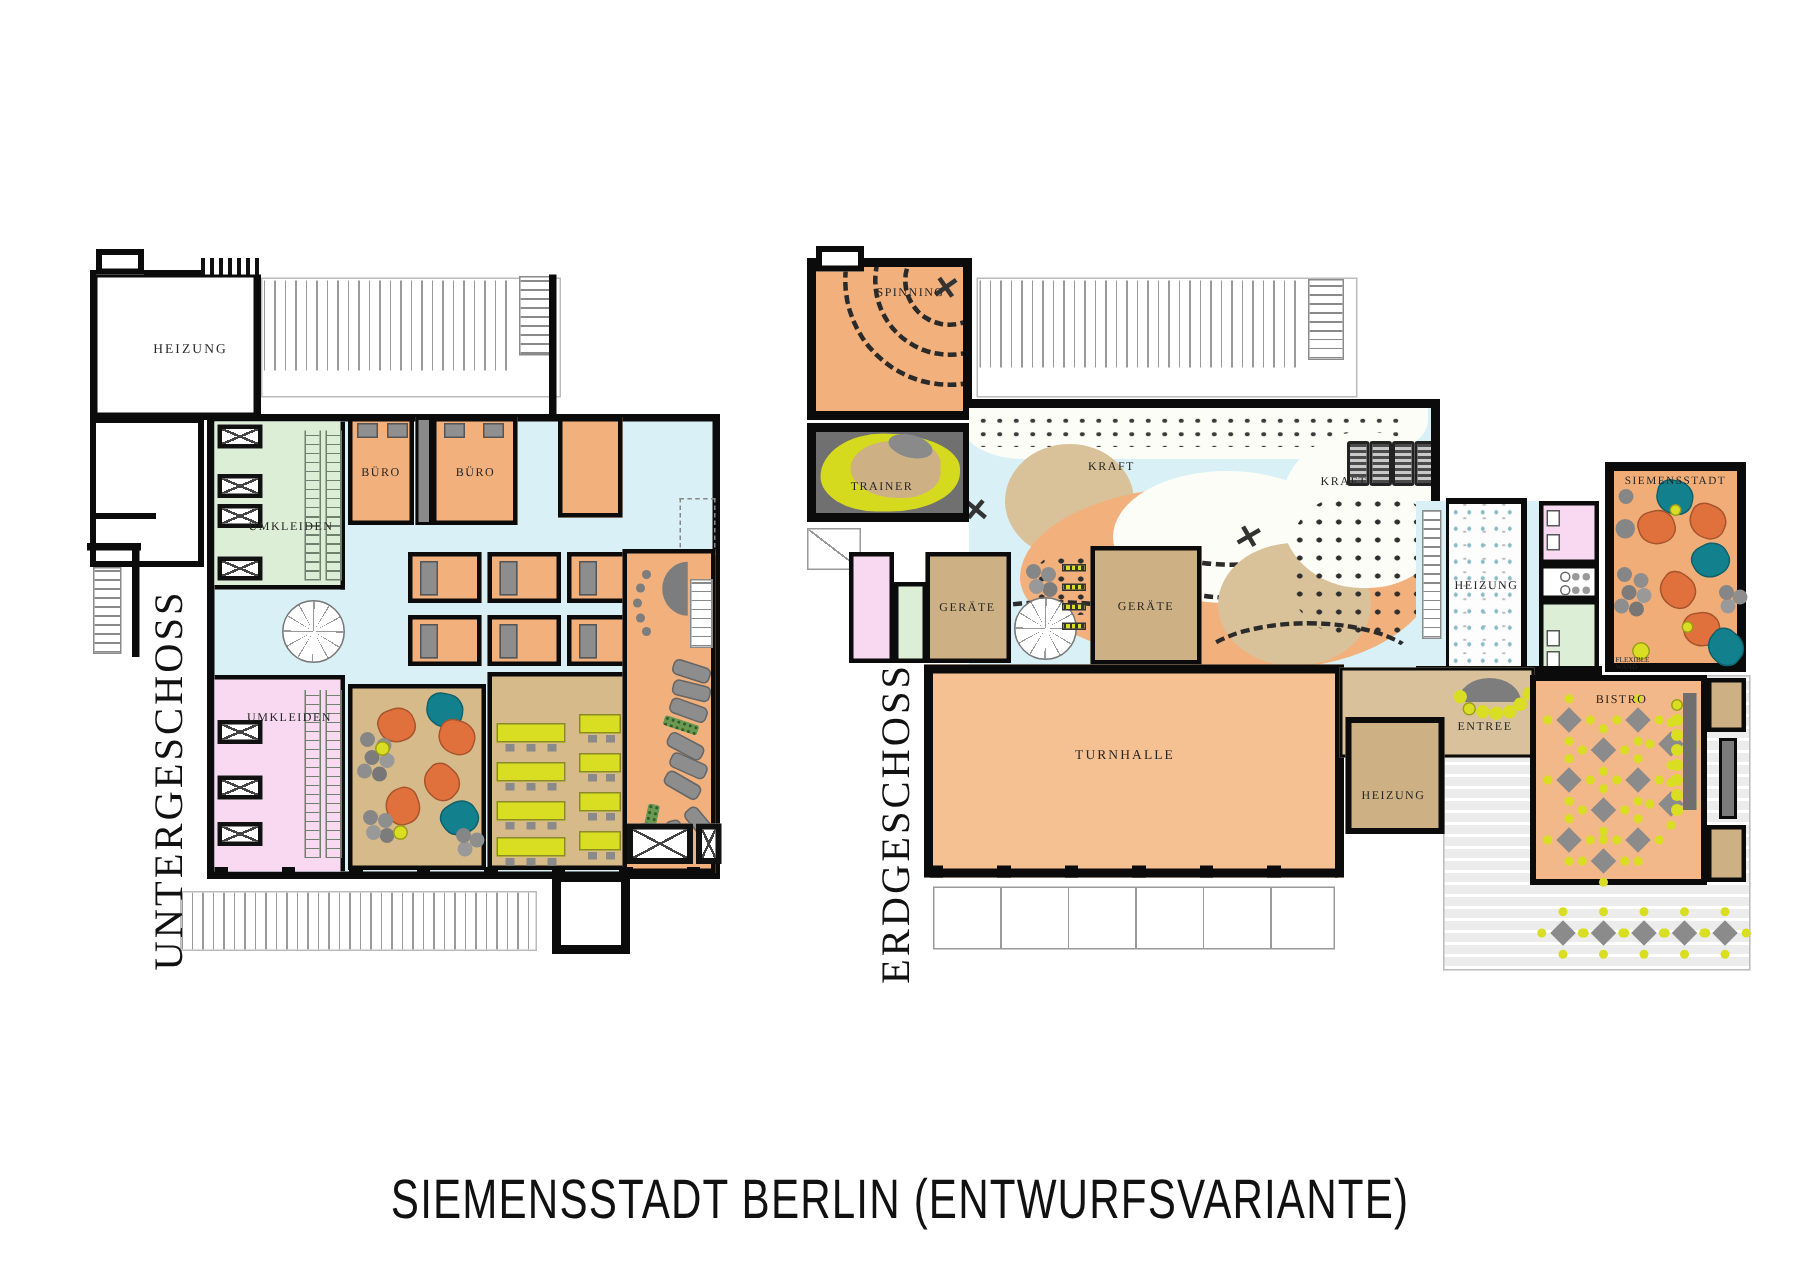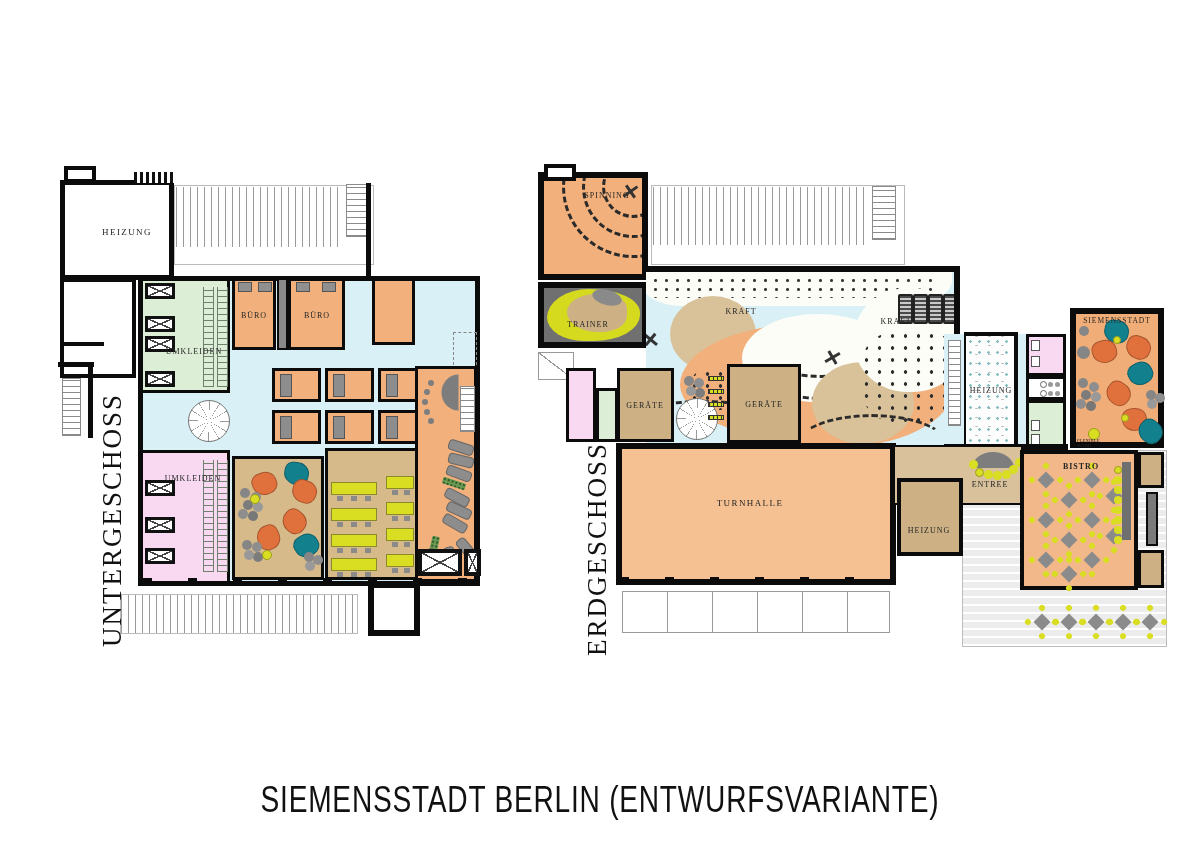--- a/index.html
+++ b/index.html
@@ -314,18 +314,18 @@
     <div class="lbl sm" style="left:741px;top:311px;">KRAFT</div>
     <div class="lbl sm" style="left:896px;top:321px;">KRAFT</div>
     <div class="lbl sm" style="left:991px;top:390px;">HEIZUNG</div>
     <div class="lbl sm" style="left:1117px;top:320px;font-size:7.5px;">SIEMENSSTADT</div>
     <div class="lbl xs" style="left:1077px;top:438px;width:28px;white-space:normal;line-height:1.1;">FLEXIBLE WAND</div>
     <div class="lbl sm" style="left:645px;top:405px;">GERÄTE</div>
     <div class="lbl sm" style="left:764px;top:404px;">GERÄTE</div>
     <div class="lbl" style="left:750px;top:503px;">TURNHALLE</div>
     <div class="lbl sm" style="left:929px;top:530px;">HEIZUNG</div>
     <div class="lbl sm" style="left:990px;top:484px;">ENTREE</div>
-    <div class="lbl sm" style="left:1081px;top:466px;font-weight:bold;">BISTRO</div>
+    <div class="lbl sm" style="left:1081px;top:466px;">BISTRO</div>
     <div class="floorlbl" style="left:582px;top:486px;height:170px;">ERDGESCHOSS</div>
   </div>
 
   <div class="title" style="top:779px;">SIEMENSSTADT BERLIN (ENTWURFSVARIANTE)</div>
 </div>
 
 </body></html>

